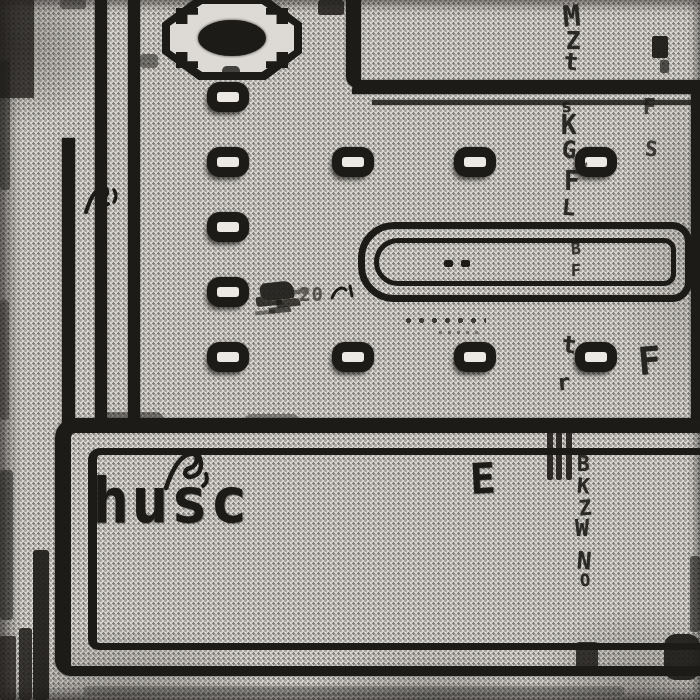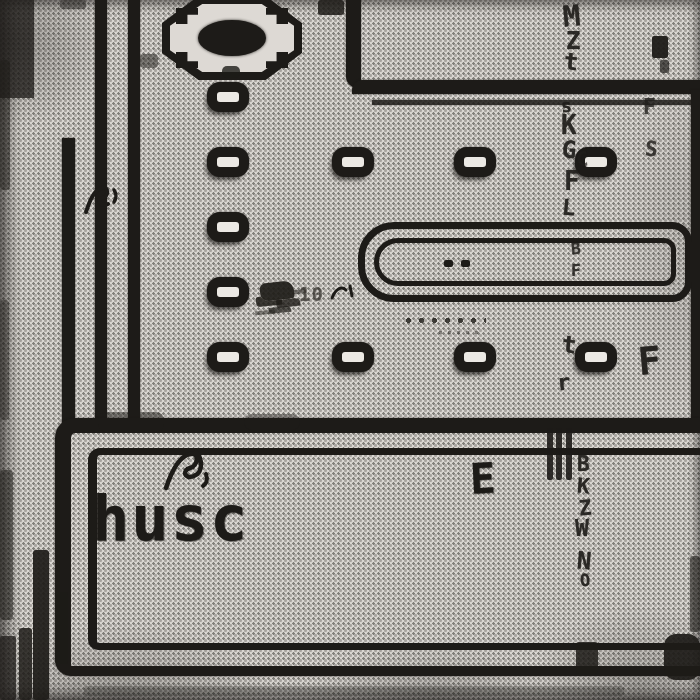--- a/index.html
+++ b/index.html
@@ -33,21 +33,21 @@
   .glyph{
     position:absolute;font-weight:bold;color:#201e1b;line-height:1;
     text-shadow:0 0 1px rgba(32,30,26,.7);
   }
   .trail{position:absolute;background-repeat:repeat-x;}
   .oct-part{position:absolute;}
   .claw{position:absolute;width:22px;height:16px;background:#1d1b18;
     clip-path:polygon(0 0,100% 0,100% 42%,52% 42%,52% 100%,0 100%);}
   .text-ink{position:absolute;color:#1d1b18;font-weight:bold;line-height:1;
     text-shadow:1px 1px 0 rgba(29,27,24,.45), 0 0 1px rgba(29,27,24,.6);}
-  #artist-name{left:92px;top:488px;font-size:62px;letter-spacing:2px;}
+  #artist-name{left:92px;top:470px;font-size:62px;letter-spacing:2px;}
   #album-title{left:340px;top:588px;font-size:47px;letter-spacing:1px;}
   #score-popup{position:absolute;left:299px;top:283px;font-size:19px;font-weight:bold;
     color:rgba(45,42,38,.42);text-shadow:0 0 1px rgba(45,42,38,.5);letter-spacing:1px;}
   #box-glyph{left:470px;top:458px;font-size:42px;transform:rotate(-3deg);}
   #box-outer{position:absolute;left:55px;top:418px;width:645px;height:258px;box-sizing:border-box;
     border:solid #1d1b18;border-width:15px 0 10px 16px;border-radius:20px 0 0 16px;
     box-shadow:0 0 2px rgba(25,23,20,.8);}
   #box-inner{position:absolute;left:88px;top:448px;width:612px;height:202px;box-sizing:border-box;
     border:solid #1d1b18;border-width:7px 0 7px 9px;border-radius:12px 0 0 10px;}
   #pill{position:absolute;left:358px;top:222px;width:334px;height:80px;box-sizing:border-box;
@@ -87,21 +87,21 @@
   </div>
 
   <div id="pill">
     <div id="pill-inner"></div>
   </div>
 
   <div id="box-outer"></div>
   <div id="box-inner"></div>
 
   <div id="sprite"></div>
-  <div id="score-popup">10</div>
+  <div id="score-popup">20</div>
 
   <svg class="squiggle" style="left:158px;top:444px;" width="64" height="58" viewBox="0 0 64 58">
     <path d="M8,44 C14,26 22,12 32,10 C42,8 40,22 32,24 C24,26 26,36 36,32 C46,28 44,14 38,8" fill="none" stroke="#1d1b18" stroke-width="4.5" stroke-linecap="round"></path>
     <path d="M48,30 c2,6 0,10 -3,12" fill="none" stroke="#1d1b18" stroke-width="4" stroke-linecap="round"></path>
   </svg>
   <svg class="squiggle" style="left:80px;top:172px;" width="44" height="48" viewBox="0 0 44 48">
     <path d="M6,40 C10,28 14,18 22,16 C30,14 28,26 22,26 C16,26 20,36 28,32" fill="none" stroke="#1d1b18" stroke-width="4" stroke-linecap="round"></path>
     <path d="M34,18 c3,4 2,9 0,12" fill="none" stroke="#1d1b18" stroke-width="3.5" stroke-linecap="round"></path>
   </svg>
   <svg class="squiggle" style="left:328px;top:282px;" width="30" height="20" viewBox="0 0 30 20">

